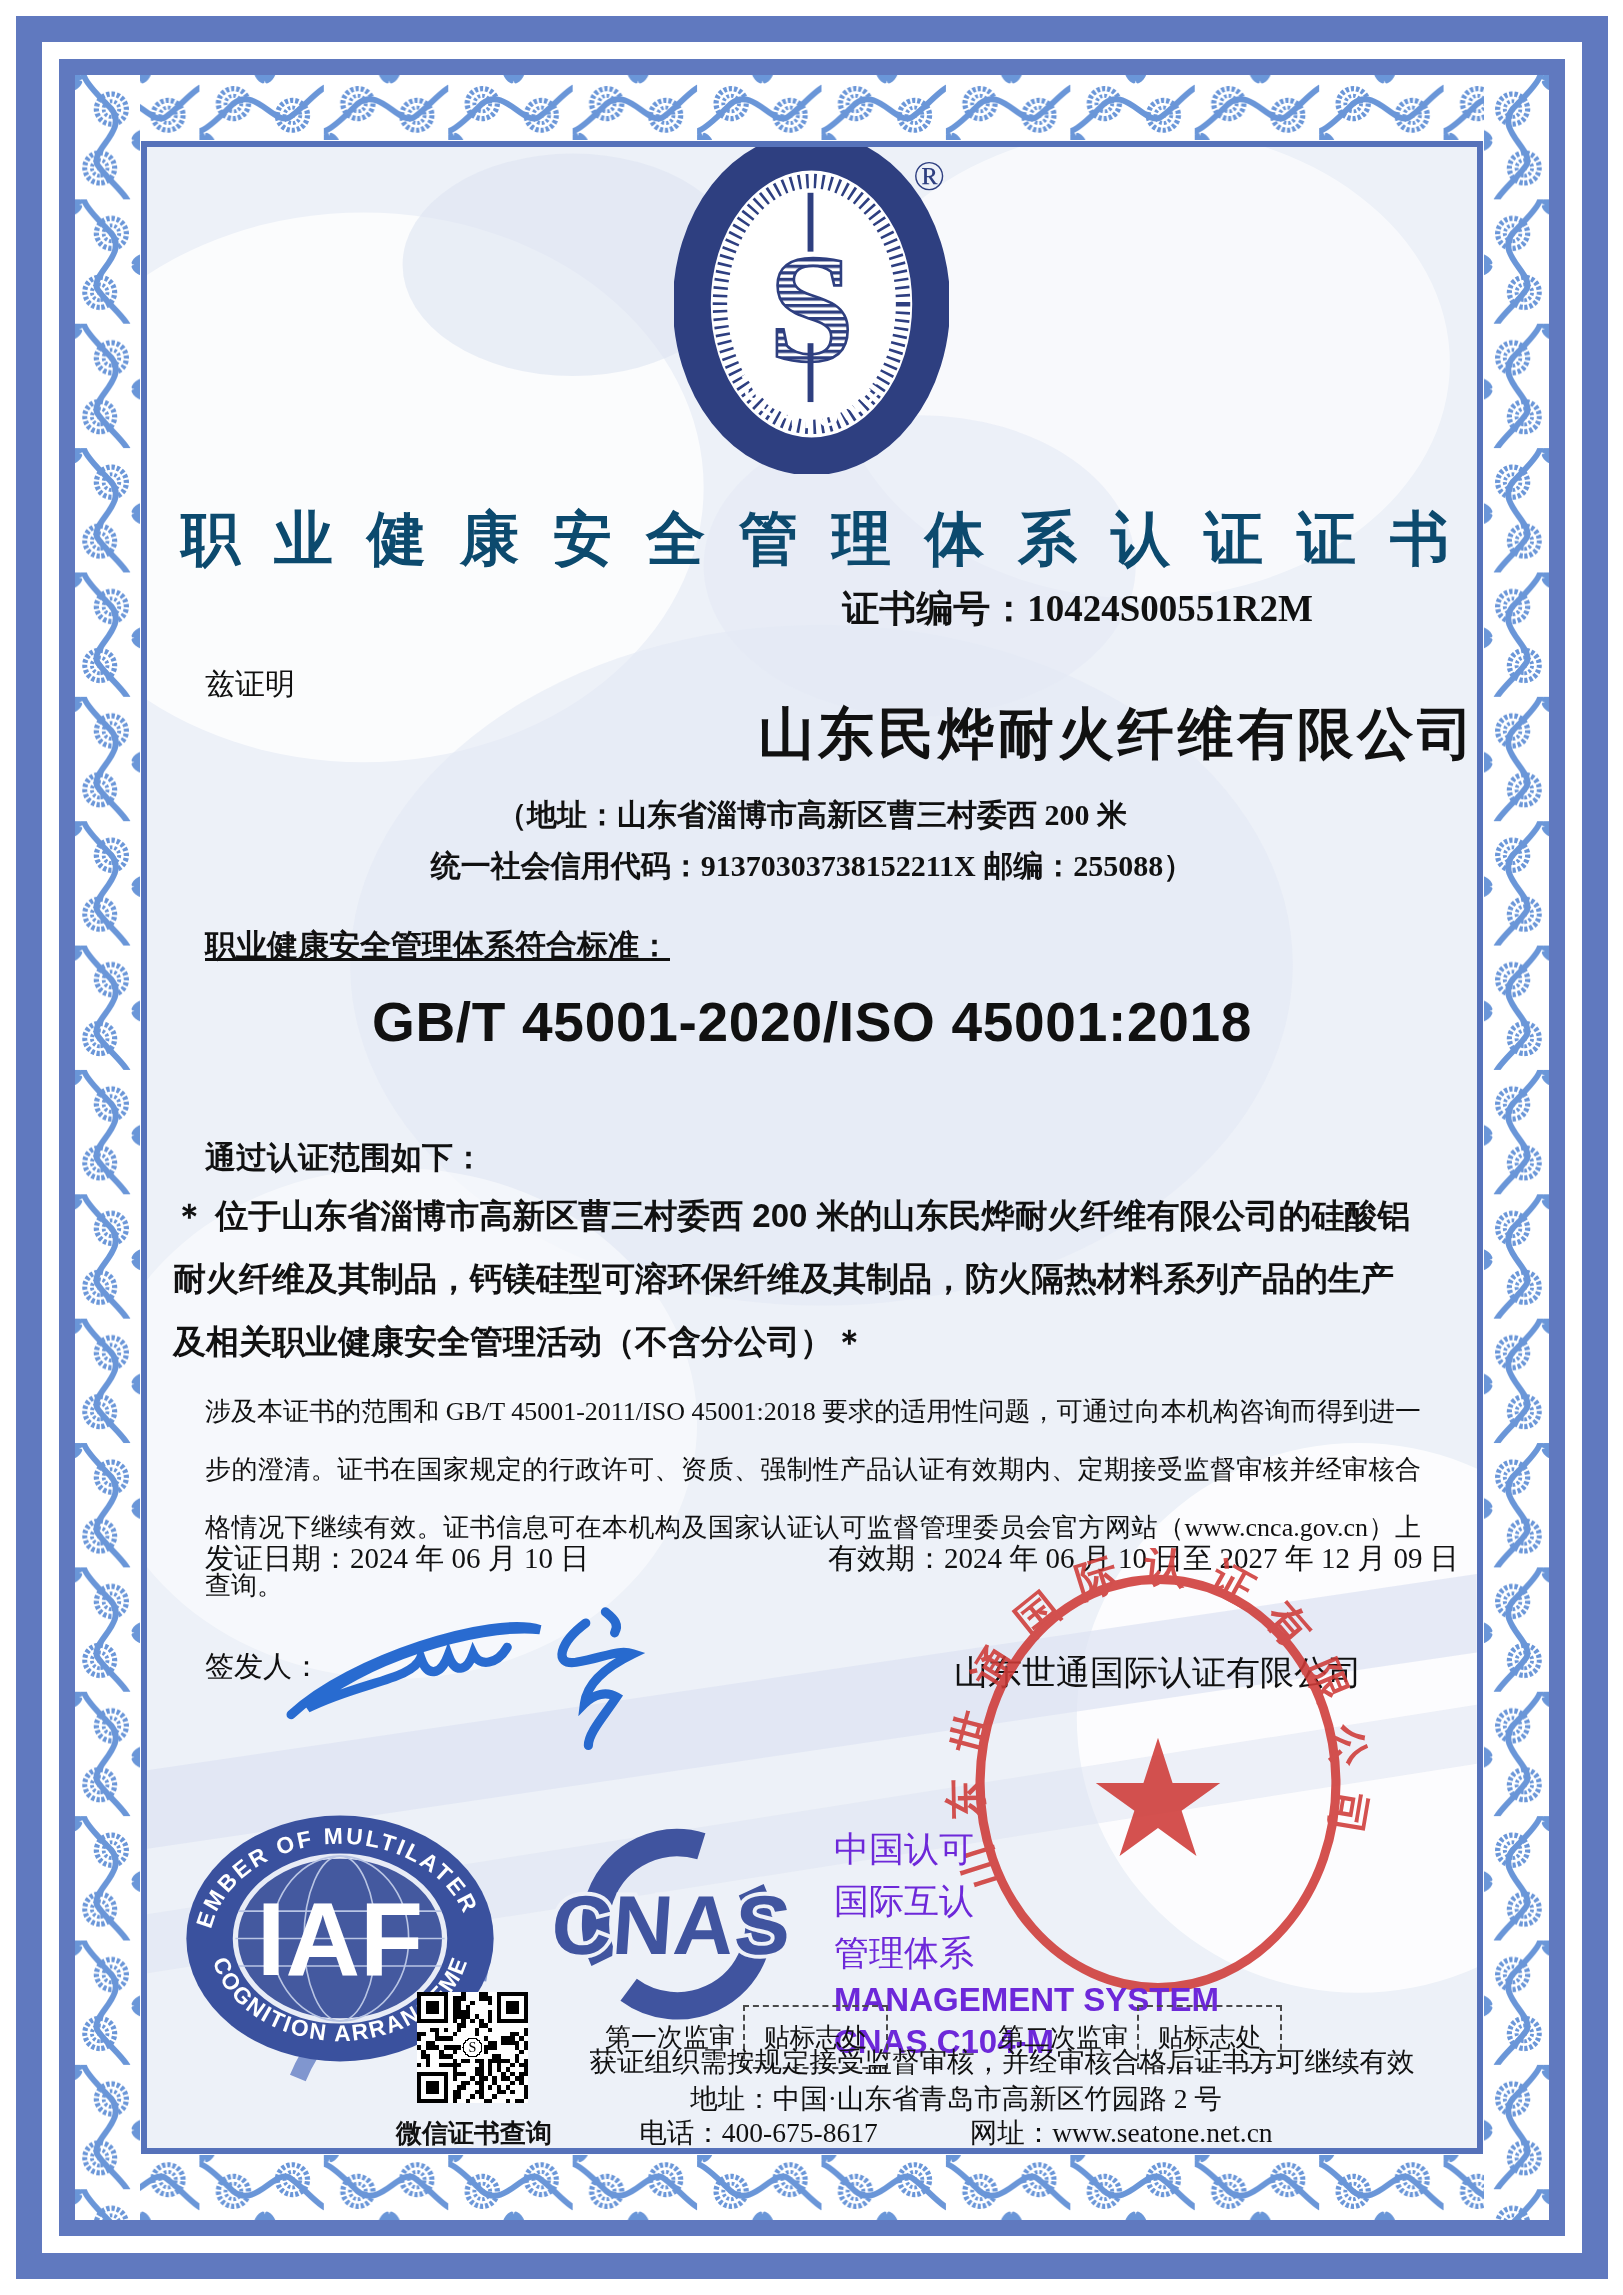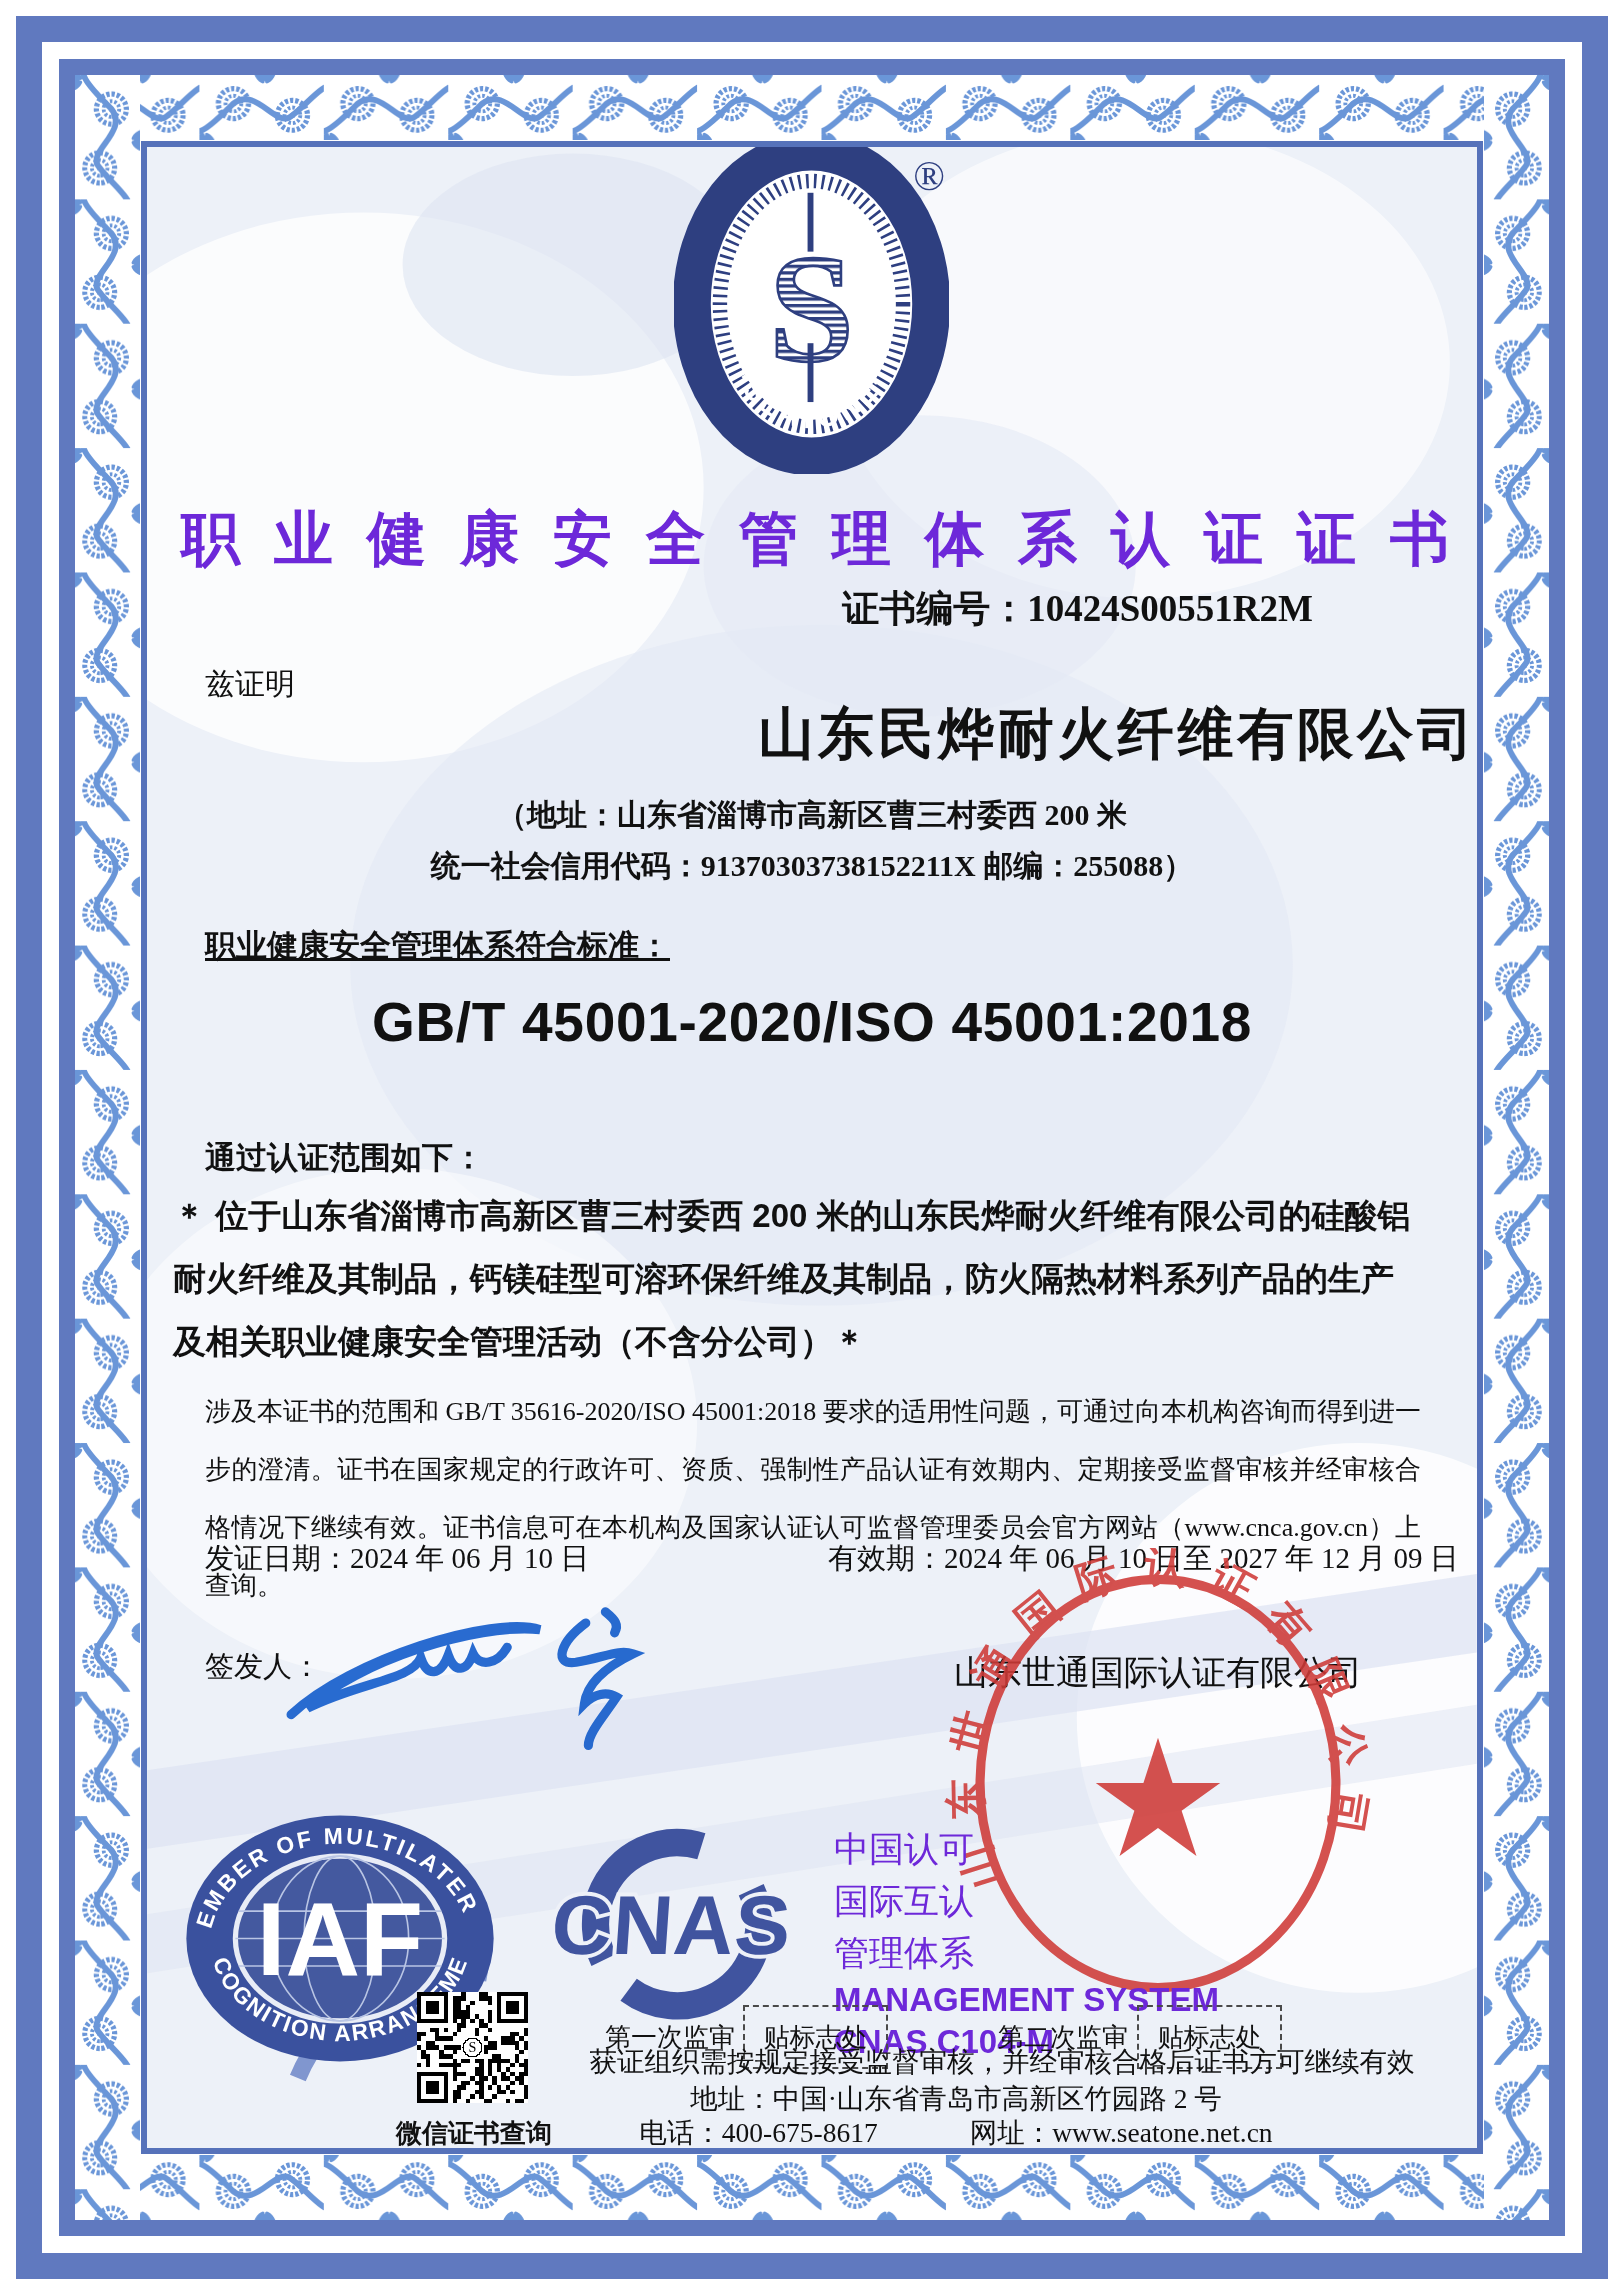--- a/index.html
+++ b/index.html
@@ -14,21 +14,21 @@
   .strip svg{display:block;width:100%;height:100%;}
   .strip-top{left:75px;top:75px;right:75px;height:65px;}
   .strip-bottom{left:75px;bottom:75px;right:75px;height:65px;transform:scaleY(-1);}
   .strip-left{top:75px;bottom:75px;left:75px;width:65px;}
   .strip-right{top:75px;bottom:75px;right:75px;width:65px;transform:scaleX(-1);}
   
   .content{position:absolute;inset:147px;background:#edf1f8;overflow:hidden;}
   .wm{position:absolute;left:0;top:0;width:100%;height:100%;}
   .t{position:absolute;white-space:nowrap;}
   .page-title{left:0;right:0;top:353px;text-align:center;font-size:59px;font-weight:bold;
-              letter-spacing:34px;text-indent:34px;color:#6d28d9;}
+              letter-spacing:34px;text-indent:34px;color:#0c4a6e;}
   .certno{left:0;right:164px;top:437px;text-align:right;font-size:37px;font-weight:bold;padding-left:16px;}
   .certify{left:58px;top:517px;font-size:30px;}
   .company{left:0;right:0;top:550px;text-align:right;font-size:56px;font-weight:bold;letter-spacing:3.9px;}
   .addr1{left:0;right:0;top:648px;text-align:center;font-size:30px;font-weight:bold;}
   .addr2{left:0;right:0;top:699px;text-align:center;font-size:30px;font-weight:bold;}
   .stdlabel{left:58px;top:778px;font-size:31px;font-weight:bold;font-family:"Liberation Sans","DejaVu Sans",sans-serif;text-decoration:underline;}
   .gbt{left:0;right:0;top:843px;text-align:center;font-size:55px;font-weight:bold;
        font-family:"Liberation Sans","DejaVu Sans",sans-serif;letter-spacing:0.7px;}
   .scopelabel{left:58px;top:990px;font-size:31px;font-weight:bold;font-family:"Liberation Sans","DejaVu Sans",sans-serif;}
   .scope{left:26px;right:26px;top:1037px;text-align:left;font-size:33px;font-weight:bold;
@@ -161,21 +161,21 @@
   <div class="t addr2">统一社会信用代码：91370303738152211X 邮编：255088）</div>
 
   <div class="t stdlabel">职业健康安全管理体系符合标准：</div>
   <div class="t gbt">GB/T 45001-2020/ISO 45001:2018</div>
   <div class="t scopelabel">通过认证范围如下：</div>
   <div class="t scope">
     <span>＊ 位于山东省淄博市高新区曹三村委西 200 米的山东民烨耐火纤维有限公司的硅酸铝</span><br>
     <span>耐火纤维及其制品，钙镁硅型可溶环保纤维及其制品，防火隔热材料系列产品的生产</span><br>
     <span>及相关职业健康安全管理活动（不含分公司）＊</span>
   </div>
-  <div class="t legal">涉及本证书的范围和 GB/T 35616-2020/ISO 45001:2018 要求的适用性问题，可通过向本机构咨询而得到进一步的澄清。证书在国家规定的行政许可、资质、强制性产品认证有效期内、定期接受监督审核并经审核合格情况下继续有效。证书信息可在本机构及国家认证认可监督管理委员会官方网站（www.cnca.gov.cn）上查询。</div>
+  <div class="t legal">涉及本证书的范围和 GB/T 45001-2011/ISO 45001:2018 要求的适用性问题，可通过向本机构咨询而得到进一步的澄清。证书在国家规定的行政许可、资质、强制性产品认证有效期内、定期接受监督审核并经审核合格情况下继续有效。证书信息可在本机构及国家认证认可监督管理委员会官方网站（www.cnca.gov.cn）上查询。</div>
 
   <div class="t issue">发证日期：2024 年 06 月 10 日</div>
   <div class="t valid">有效期：2024 年 06 月 10 日至 2027 年 12 月 09 日</div>
   <div class="t signer">签发人：</div>
 
   <svg class="abs sig" viewBox="0 0 620 270">
     <g fill="none" stroke="#1d63cd" stroke-width="14" stroke-linecap="round" opacity="0.95">
       <path d="M20,175 C110,90 330,22 400,45 C300,35 120,95 45,165 C125,125 205,122 218,88 C228,118 248,116 260,84 C270,112 288,110 298,82 C308,103 335,98 350,72"></path>
       <path d="M470,35 C430,65 420,100 455,95 C500,87 520,75 542,82 C505,100 472,125 468,158 C483,143 502,139 517,148 C497,178 474,203 474,222"></path>
       <path d="M500,18 C515,30 521,38 514,50"></path>

